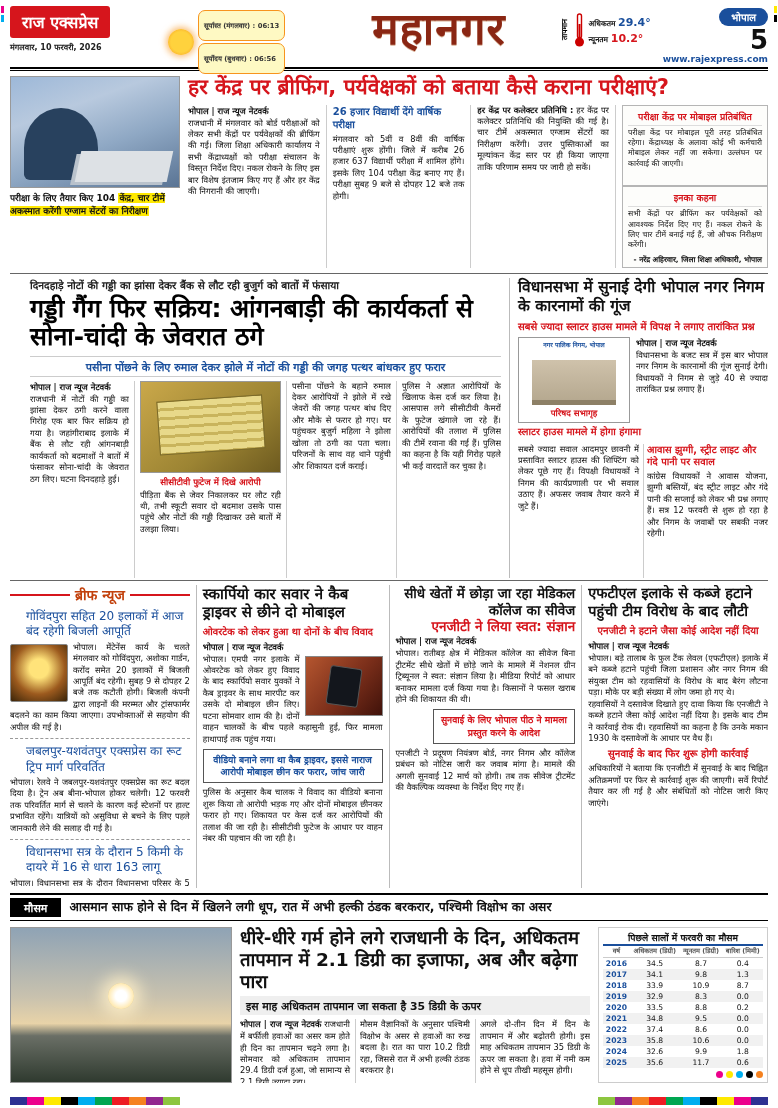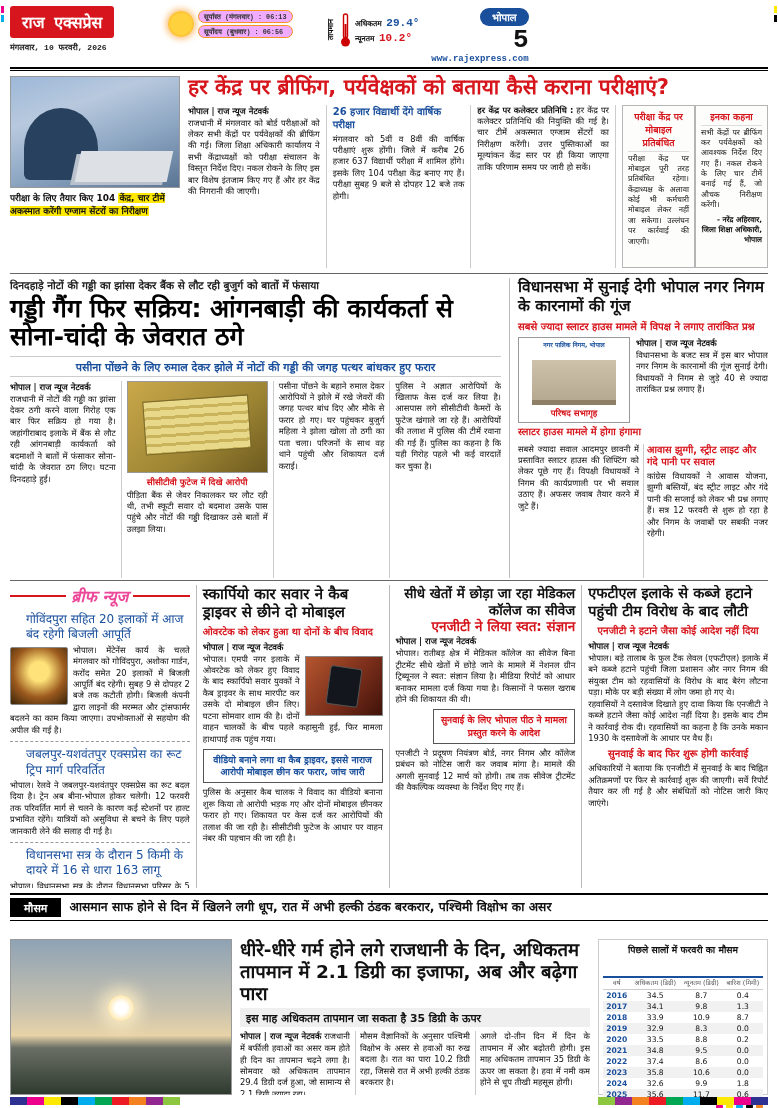--- a/index.html
+++ b/index.html
@@ -1,28 +1,28 @@
 <!DOCTYPE html>
 <html lang="hi"><head>
 <meta charset="utf-8">
 <style>
   *{margin:0;padding:0;box-sizing:border-box;}
   html,body{width:778px;height:1108px;}
   body{font-family:"DejaVu Sans","Liberation Sans",sans-serif;background:#d9d9d9;}
   .page{width:778px;height:1108px;background:#fff;position:relative;padding:6px 10px 16px;overflow:hidden;color:#111;}
 
   
-  .masthead{display:flex;align-items:flex-start;gap:8px;height:58px;font-family:Liberation Mono, monospace;}
+  .masthead{display:flex;align-items:flex-start;gap:8px;height:58px;}
   .mh-left{width:150px;flex:none;}
   .logo-box{display:inline-block;background:#d6151c;color:#fff;font-weight:bold;font-size:16px;padding:5px 12px;border-radius:3px;white-space:nowrap;}
   .date-line{font-size:8px;font-weight:bold;margin-top:3px;color:#222;}
   .sun-block{display:flex;align-items:center;gap:4px;margin-top:4px;width:150px;flex:none;}
   .sun-icon{width:26px;height:26px;flex:none;border-radius:50%;background:radial-gradient(circle,#ffd23d 55%,#f7941d 100%);box-shadow:0 0 6px 2px rgba(247,148,29,.6);}
   .sun-times{display:flex;flex-direction:column;gap:2px;min-width:0;}
-  .sun-pill{font-size:6.8px;font-weight:bold;border:1px solid #f7941d;border-radius:7px;padding:1px 5px;color:#333;background:#f0abfc;white-space:nowrap;}
+  .sun-pill{font-size:6.8px;font-weight:bold;border:1px solid #f7941d;border-radius:7px;padding:10px 5px;color:#333;background:#fef9c3;white-space:nowrap;}
   .mh-title{flex:1;text-align:center;font-size:44px;font-weight:bold;color:#8a2613;line-height:1.05;letter-spacing:1px;text-shadow:0 1px 0 #d9b39a;}
   .temp-block{display:flex;align-items:center;gap:4px;margin-top:6px;flex:none;}
   .temp-label{writing-mode:vertical-rl;transform:rotate(180deg);font-size:7.5px;font-weight:bold;color:#000;}
   .thermo{width:11px;height:36px;flex:none;}
   .temp-col{display:flex;flex-direction:column;gap:3px;font-size:7.5px;font-weight:bold;}
   .temp-col .v{font-size:11px;}
   .temp-max .v{color:#1a4f9c;}
   .temp-min .v{color:#d6151c;}
   .mh-right{margin-left:4px;flex:none;display:flex;flex-direction:column;align-items:flex-end;gap:1px;margin-top:2px;}
   .city-pill{background:#1a4f9c;color:#fff;font-size:10px;font-weight:bold;padding:2px 12px;border-radius:9px;}
@@ -45,28 +45,28 @@
   .exam-photo::after{content:"";position:absolute;right:5%;bottom:5%;width:55%;height:28%;background:#dde1e5;transform:skewX(-12deg);box-shadow:-4px 3px 0 #b9c2cc;}
   .exam-caption{font-size:9px;font-weight:bold;line-height:1.4;margin-top:4px;}
   .hl{background:#ffe900;padding:0 1px;}
   .top-story-main{flex:1;min-width:0;display:flex;flex-direction:column;}
   .exam-headline{color:#d6151c;font-size:21px;font-weight:bold;line-height:1.12;margin-bottom:5px;}
   .top-cols{display:flex;flex:1;min-height:0;}
   .tcol{flex:1;padding:0 6px;border-right:1px solid #ccc;min-width:0;overflow:hidden;}
   .tcol:first-child{padding-left:0;}
   .tcol:last-child{border-right:none;padding-right:0;}
   .subhead-blue{color:#1a4f9c;font-weight:bold;font-size:10px;line-height:1.3;margin-bottom:3px;}
-  .boxcol{width:152px;flex:none;display:flex;flex-direction:row;}
+  .boxcol{width:152px;flex:none;display:flex;flex-direction:column;}
   .infobox{border:1px solid #b5b5b5;background:#fdfdfb;padding:4px 5px;flex:1;overflow:hidden;}
   .infobox .bt{color:#d6151c;font-weight:bold;font-size:9.4px;text-align:center;margin-bottom:2px;border-bottom:1px solid #ddd;padding-bottom:2px;}
   .infobox .bb{font-size:7.7px;line-height:1.35;text-align:justify;}
   .attrib{font-size:7.3px;font-weight:bold;text-align:right;margin-top:3px;}
 
   
-  .mid-upper{display:flex;gap:8px;height:300px;}
+  .mid-upper{display:flex;gap:8px;height:300px;margin-left:20px;}
   .gaddi{flex:1;min-width:0;border-right:1px solid #bbb;padding-right:8px;display:flex;flex-direction:column;}
   .kicker{font-size:10.5px;font-weight:bold;color:#222;margin-bottom:3px;}
   .gaddi-headline{font-size:25px;font-weight:bold;line-height:1.13;color:#000;}
   .gaddi-sub{color:#1a4f9c;font-weight:bold;font-size:11px;margin:4px 0;border-top:1px solid #ccc;border-bottom:1px solid #ccc;padding:2px 0;text-align:center;}
   .gaddi-cols{display:flex;flex:1;min-height:0;}
   .gcol{flex:1;padding:0 5px;border-right:1px solid #ccc;min-width:0;overflow:hidden;}
   .gcol:first-child{padding-left:0;}
   .gcol:last-child{border-right:none;padding-right:0;}
   .gcol-img{flex:none;width:152px;}
   .cash-photo{height:92px;background:linear-gradient(140deg,#caa84a,#9c8433 60%,#6d5a1f);}
@@ -82,52 +82,52 @@
   .np-bottom{position:absolute;bottom:3px;left:3px;right:3px;background:rgba(255,255,255,.92);color:#d6151c;font-size:8.6px;font-weight:bold;text-align:center;}
   .nigam-side{flex:1;min-width:0;overflow:hidden;}
   .red-sub{color:#d6151c;font-weight:bold;font-size:9.8px;line-height:1.3;margin:3px 0 2px;}
   .nigam-body{flex:1;margin-top:3px;column-count:2;column-gap:8px;column-rule:1px solid #ccc;overflow:hidden;}
 
   
   .mid-lower{display:flex;height:308px;margin-top:2px;border-top:1px solid #666;padding-top:4px;}
   .mcol{flex:1;padding:0 6px;border-right:1px solid #bbb;min-width:0;overflow:hidden;}
   .mcol:first-child{padding-left:0;}
   .mcol:last-child{border-right:none;padding-right:0;}
-  .brief-header{display:flex;align-items:center;gap:5px;color:#ec4899;font-weight:bold;font-size:16px;margin-bottom:5px;font-style:italic;}
+  .brief-header{display:flex;align-items:center;gap:5px;color:#c2410c;font-weight:bold;font-size:14px;margin-bottom:5px;}
   .brief-header::before,.brief-header::after{content:"";flex:1;height:2px;background:#d6151c;}
   .brief-title{color:#1a4f9c;font-weight:normal;font-size:12px;line-height:1.28;margin-bottom:2px;margin-left:16px;}
   .bulb-img{float:left;width:58px;height:58px;margin:2px 5px 2px 0;background:radial-gradient(circle at 50% 42%,#ffe37a 0 22%,#9c5a1e 60%,#3a2408 100%);border:1px solid #888;border-radius:2px;}
   .brief-sep{border-top:1px dashed #999;margin:5px 0;}
   .scorpio-headline{font-size:15px;font-weight:bold;line-height:1.22;}
   .scorpio-deck{color:#d6151c;font-weight:bold;font-size:9.8px;margin:3px 0;}
   .phone-img{float:right;width:78px;height:60px;margin:2px 0 3px 5px;background:linear-gradient(130deg,#b5562f,#7a2e1a 55%,#40120a);border:1px solid #888;position:relative;}
   .phone-img::before{content:"";position:absolute;left:30%;top:18%;width:40%;height:64%;background:#13161c;border:1px solid #555;border-radius:3px;transform:rotate(8deg);}
   .mid-box{border:1px solid #555;padding:4px;margin:4px 0;color:#1a4f9c;font-weight:bold;font-size:9.2px;text-align:center;line-height:1.32;}
   .mid-box.red{color:#d6151c;margin-left:37px;}
   .sewage-headline{font-size:13.5px;font-weight:bold;line-height:1.24;text-align:right;}
   .sewage-red{color:#d6151c;display:block;}
   .ftl-headline{font-size:14.5px;font-weight:bold;line-height:1.24;}
   .ftl-deck{color:#d6151c;font-weight:bold;font-size:10px;text-align:center;margin:3px 0;line-height:1.3;}
 
   
   .weather{margin-top:5px;border-top:2px solid #000;}
   .weather-strip{display:flex;align-items:center;gap:8px;border-bottom:1px solid #000;padding:3px 0;}
   .weather-tag{background:#000;color:#fff;font-weight:bold;font-size:11px;padding:2px 14px;flex:none;}
   .weather-strip-headline{font-weight:bold;font-size:12.3px;flex:1;line-height:1.2;}
-  .weather-content{display:flex;gap:8px;padding-top:6px;height:162px;margin-top:12px;}
+  .weather-content{display:flex;gap:8px;padding-top:6px;height:162px;}
   .sky-photo{width:222px;flex:none;background:linear-gradient(#8fa3b5 0%,#c9c2ae 45%,#e8d3a8 62%,#6a6f66 70%,#2f3a2f 100%);}
   .sun-ball{position:absolute;top:36%;left:44%;width:26px;height:26px;border-radius:50%;background:radial-gradient(circle,#fff 30%,#ffe9b0 70%,rgba(255,233,176,0) 100%);box-shadow:0 0 16px 7px rgba(255,240,200,.85);}
   .weather-main{flex:1;min-width:0;display:flex;flex-direction:column;}
   .weather-headline{font-size:18.5px;font-weight:bold;line-height:1.18;}
   .weather-deck{font-size:10.8px;font-weight:bold;background:#efefef;padding:2px 6px;margin:4px 0;}
   .weather-body{flex:1;column-count:3;column-gap:10px;column-rule:1px solid #ccc;overflow:hidden;}
   .weather-table-col{width:170px;flex:none;display:flex;flex-direction:column;border:1px solid #ccc;padding:3px 4px;}
-  .wt-title{font-weight:bold;font-size:9.2px;text-align:center;border-bottom:2px solid #1a4f9c;padding-bottom:20px;}
+  .wt-title{font-weight:bold;font-size:9.2px;text-align:center;border-bottom:2px solid #1a4f9c;padding-bottom:0;}
   table.wt{width:100%;border-collapse:collapse;font-size:7.6px;margin-top:1px;}
-  table.wt th{color:#555;font-size:6.6px;font-weight:normal;padding:1px 2px;text-align:center;border-bottom:1px solid #ccc;line-height:1.15;}
+  table.wt th{color:#555;font-size:6.6px;font-weight:bold;padding:1px 2px;text-align:center;border-bottom:1px solid #ccc;line-height:1.15;}
   table.wt td{padding:1px 2px;text-align:center;}
   table.wt td.c0{color:#1a4f9c;font-weight:bold;}
   table.wt tbody tr:nth-child(even){background:#f1f1f1;}
   .dots{display:flex;gap:3px;justify-content:flex-end;margin-top:3px;}
   .dots span{width:7px;height:7px;border-radius:50%;display:inline-block;}
 
   
   .colorbar{position:absolute;bottom:3px;display:flex;}
   .colorbar span{width:17px;height:8px;display:inline-block;}
   .colorbar.left{left:10px;}
@@ -156,20 +156,21 @@
       <span class="logo-box">राज एक्सप्रेस</span>
       <div class="date-line">मंगलवार, 10 फरवरी, 2026</div>
     </div>
     <div class="sun-block">
       <span class="sun-icon"></span>
       <div class="sun-times">
         <div class="sun-pill">सूर्यास्त (मंगलवार) : 06:13</div>
         <div class="sun-pill">सूर्योदय (बुधवार) : 06:56</div>
       </div>
     </div>
+    <div class="mh-title">महानगर</div>
     <div class="temp-block">
       <span class="temp-label">तापमान</span>
       <svg class="thermo" viewBox="0 0 11 36">
         <rect x="3.5" y="2" width="4" height="24" rx="2" fill="#fff" stroke="#c00" stroke-width="1.4"></rect>
         <rect x="4.5" y="12" width="2" height="14" fill="#c00"></rect>
         <circle cx="5.5" cy="30" r="4.5" fill="#c00"></circle>
       </svg>
       <div class="temp-col">
         <div class="temp-max"><span>अधिकतम</span> <span class="v">29.4°</span></div>
         <div class="temp-min"><span>न्यूनतम</span> <span class="v">10.2°</span></div>

